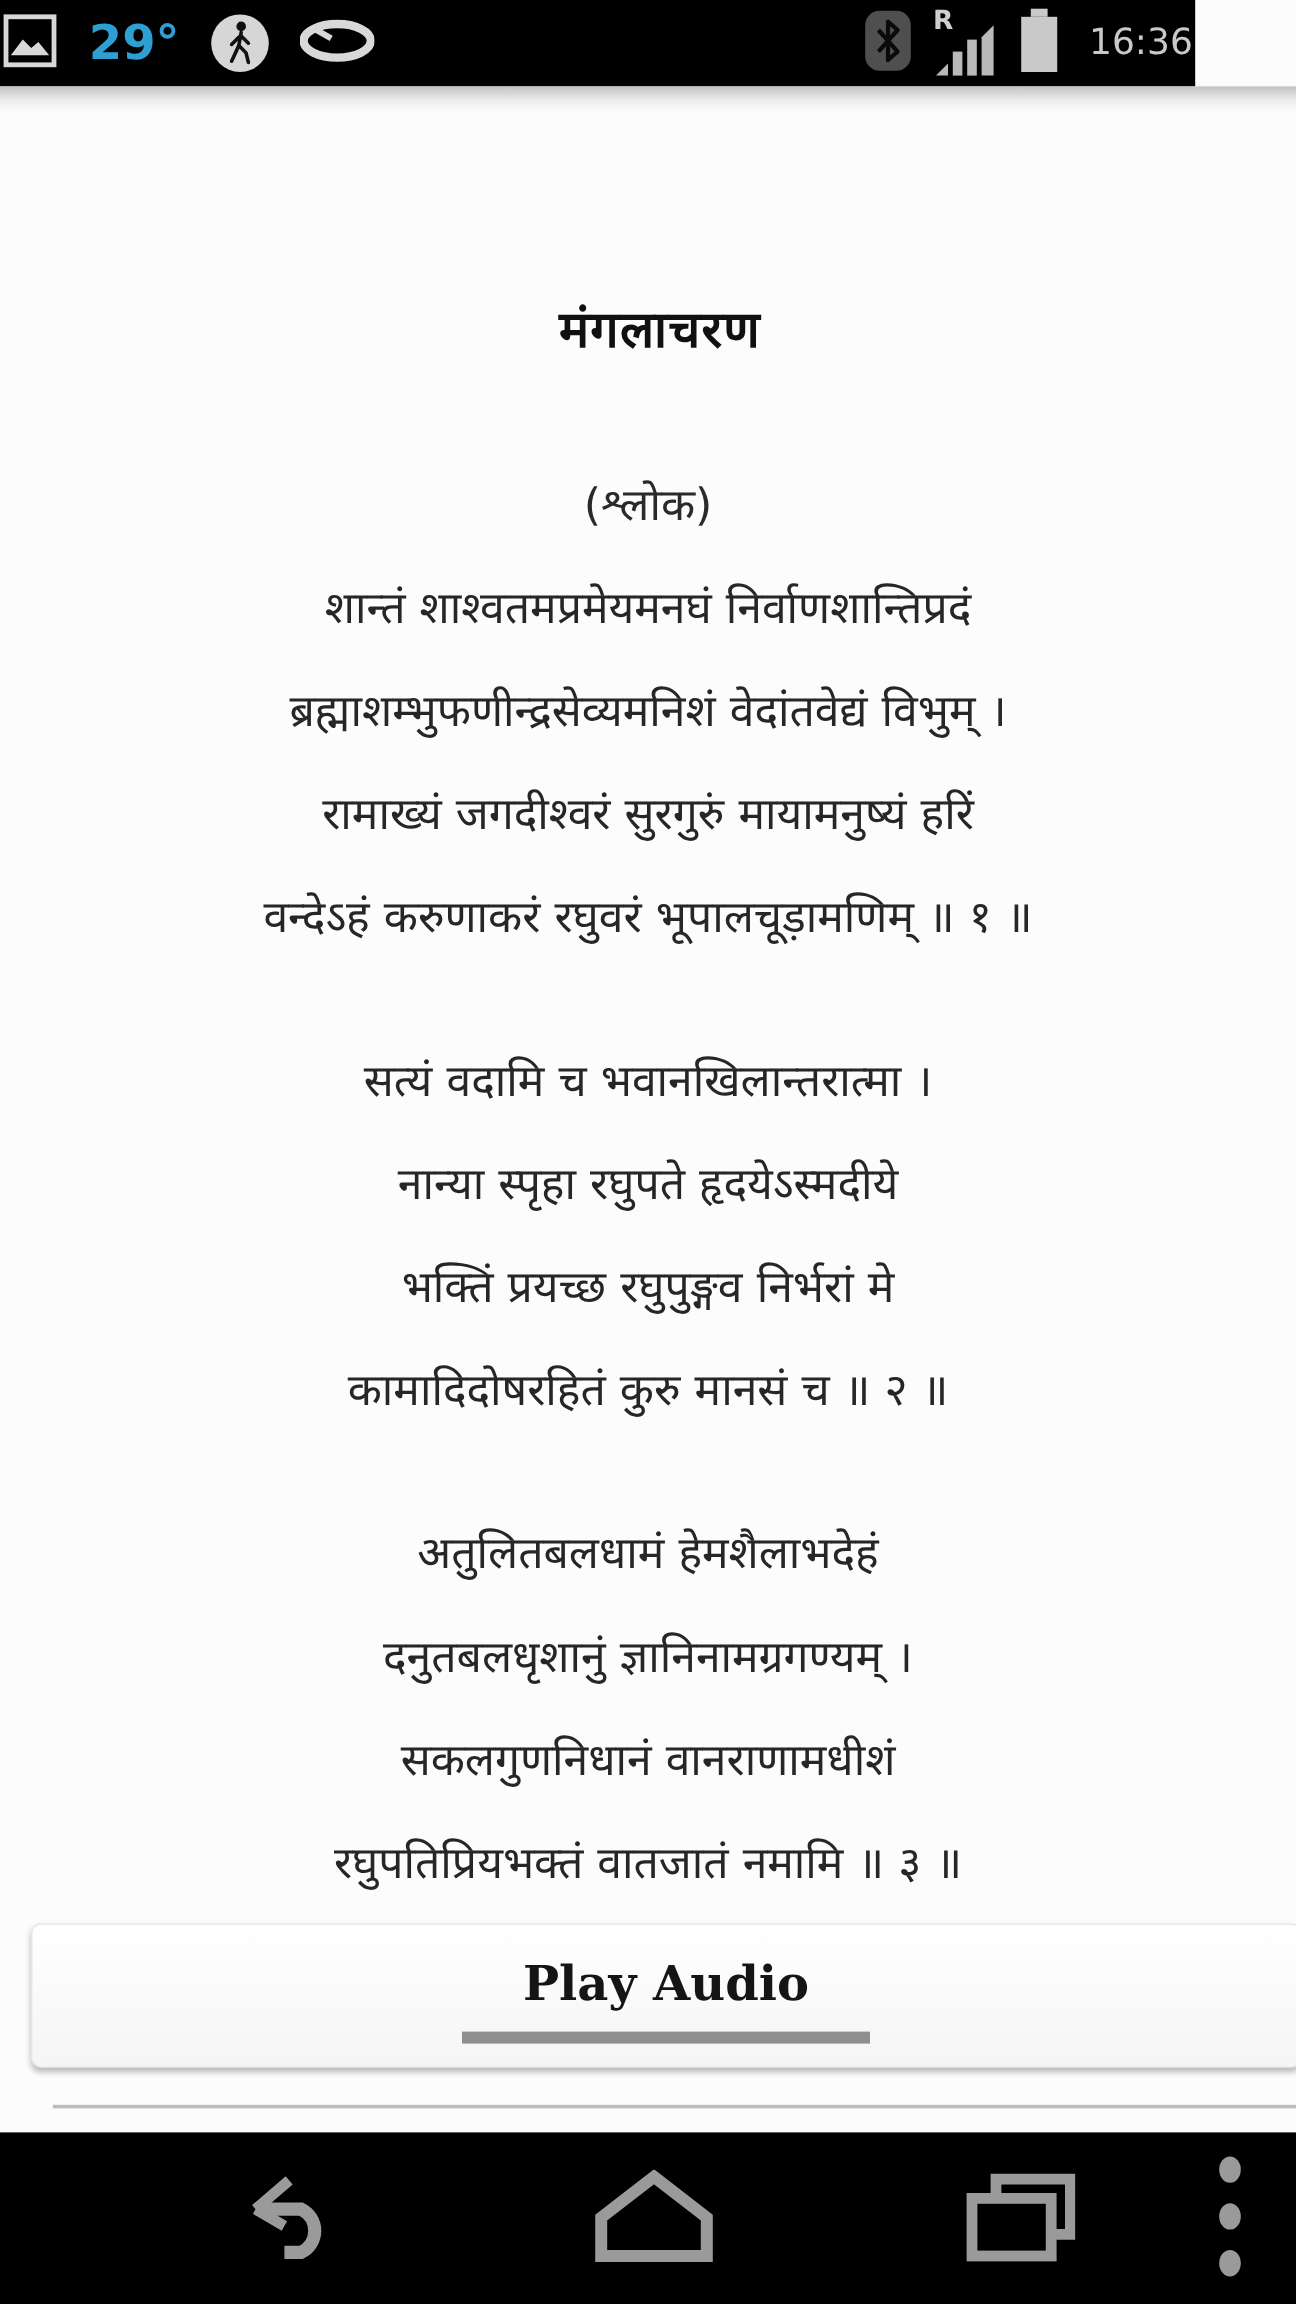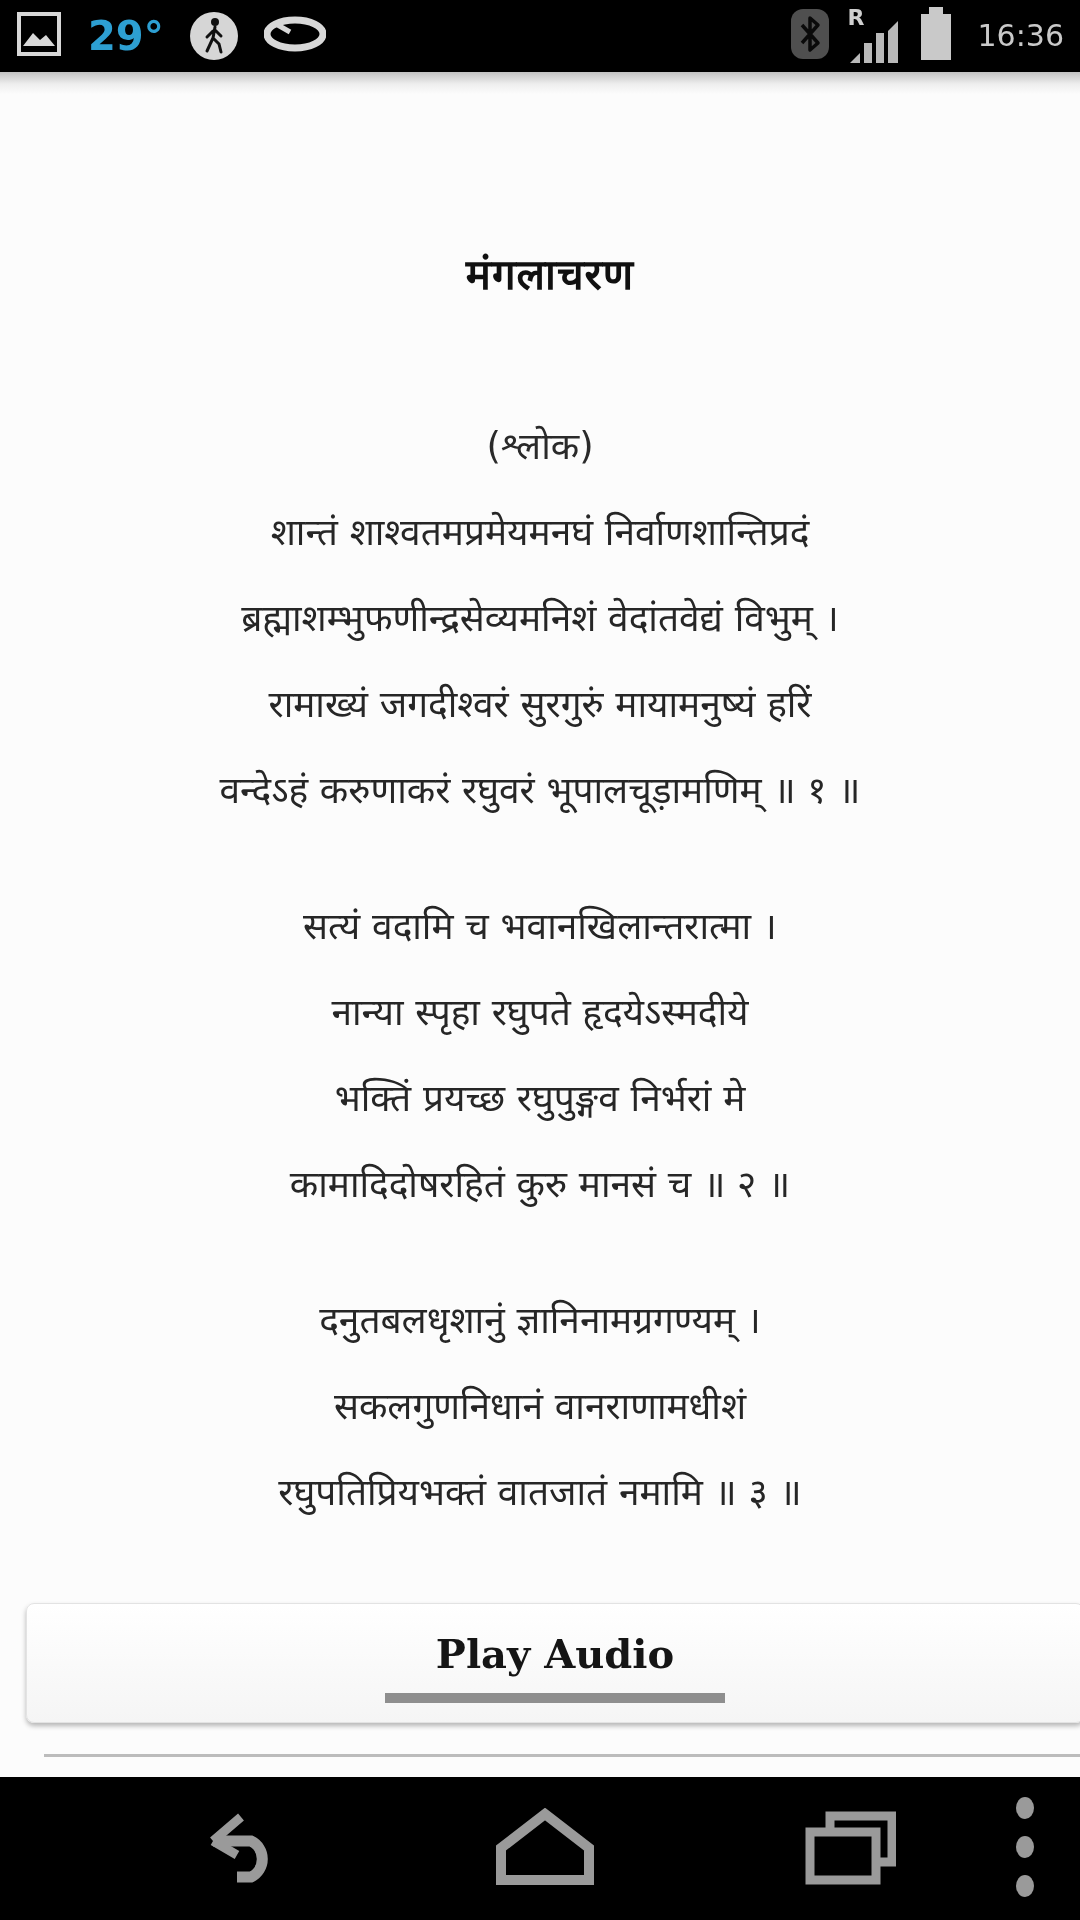--- a/index.html
+++ b/index.html
@@ -5,42 +5,42 @@
   * { margin:0; padding:0; box-sizing:border-box; }
   html,body { background:#444; }
   .screen {
     position:relative; width:1080px; height:1920px; margin:0 auto;
     background:#fcfcfc; overflow:hidden;
     font-family:"DejaVu Sans", sans-serif;
   }
 
   
   .status-bar {
-    position:absolute; top:0; left:0; width:1080px; height:72px;
-    background:#000; display:flex; align-items:center; padding:0 16px;text-align:center;
+    position:absolute; top:0; left:0; width:996px; height:72px;
+    background:#000; display:flex; align-items:center; padding:0 2px;text-align:center;
   }
   .sb-left { display:flex; align-items:center; gap:26px; }
   .sb-spacer { flex:1; }
   .sb-right { display:flex; align-items:center; gap:18px; }
   .sb-temp { color:#2d9fd2; font-size:40px; font-weight:bold; line-height:1; }
   .sb-time { color:#c9c9c9; font-size:30px; line-height:1; margin-left:6px; }
   .walk-badge { width:48px; height:48px; border-radius:50%; background:#d6d6d6;
     display:flex; align-items:center; justify-content:center; }
   .signal-wrap { position:relative; width:52px; height:58px; }
   .signal-wrap .roam { position:absolute; top:-2px; left:0; color:#cfcfcf;
     font-size:22px; font-weight:bold; }
   .appbar-shadow {
     position:absolute; top:72px; left:0; width:1080px; height:22px;
     background:linear-gradient(180deg,#c2c2c2 0%, #eeeeee 55%, #fcfcfc 100%);
   }
 
   
   .content { position:absolute; top:94px; left:0; width:1080px; text-align:center; color:#242424; }
   .page-title { margin-top:150px; font-size:42px; font-weight:bold; color:#101010; letter-spacing:1px;padding-left:20px; }
-  .page-subtitle { margin-top:118px; font-size:37px; color:#2a2a2a; }
+  .page-subtitle { margin-top:92px; font-size:37px; color:#2a2a2a; }
   .verse { margin-top:20px; }
   .verse + .verse { margin-top:50px; }
   .verse-line { font-size:37px; line-height:86px; color:#262626; white-space:nowrap; }
 
   
   .play-card {
     position:absolute; left:26px; top:1603px; width:1058px; height:120px;
     background:linear-gradient(180deg,#ffffff 0%, #f5f5f5 100%);
     border:1px solid #e3e3e3; border-radius:8px;
     box-shadow:0 3px 5px rgba(0,0,0,0.28);
@@ -129,20 +129,21 @@
     </div>
 
     <div class="verse">
       <div class="verse-line">सत्यं वदामि च भवानखिलान्तरात्मा ।</div>
       <div class="verse-line">नान्या स्पृहा रघुपते हृदयेऽस्मदीये</div>
       <div class="verse-line">भक्तिं प्रयच्छ रघुपुङ्गव निर्भरां मे</div>
       <div class="verse-line">कामादिदोषरहितं कुरु मानसं च ॥ २ ॥</div>
     </div>
 
     <div class="verse">
+      <div class="verse-line">अतुलितबलधामं हेमशैलाभदेहं</div>
       <div class="verse-line">दनुतबलधृशानुं ज्ञानिनामग्रगण्यम् ।</div>
       <div class="verse-line">सकलगुणनिधानं वानराणामधीशं</div>
       <div class="verse-line">रघुपतिप्रियभक्तं वातजातं नमामि ॥ ३ ॥</div>
     </div>
   </div>
 
   <div class="play-card">
     <div class="play-label">Play Audio</div>
     <div class="play-underline"></div>
   </div>

